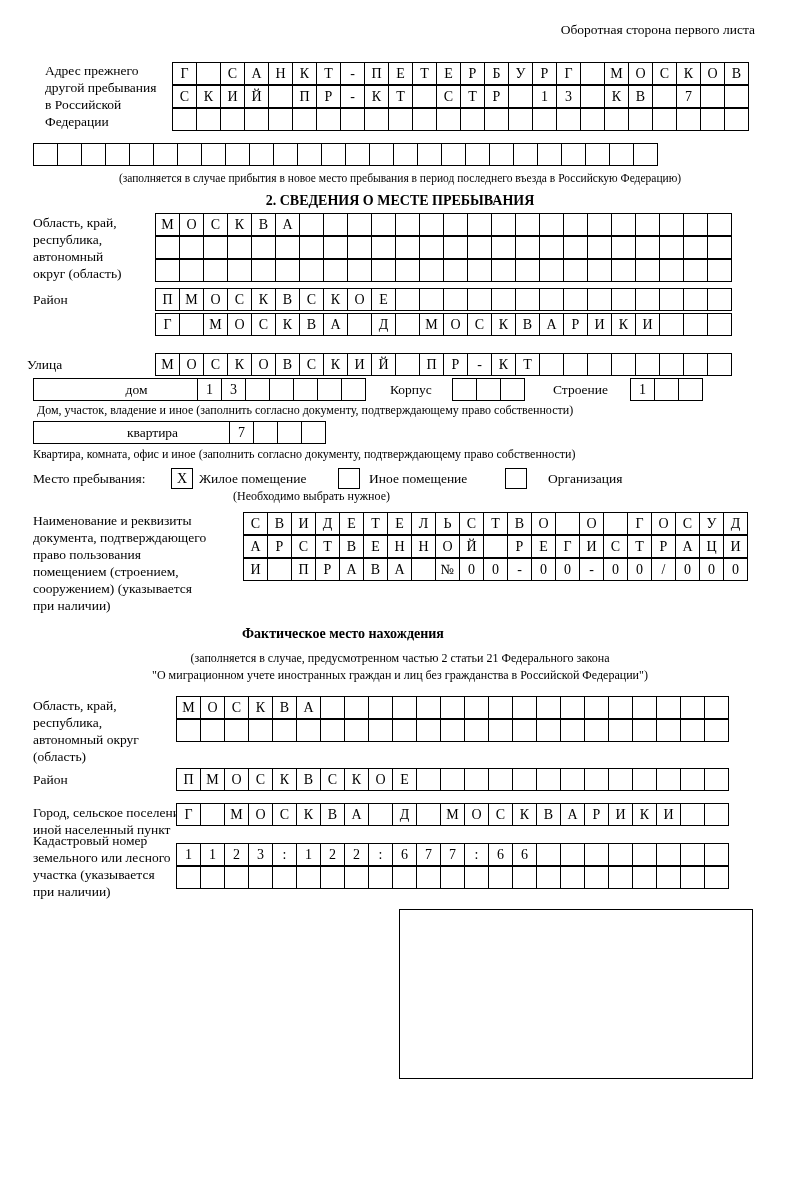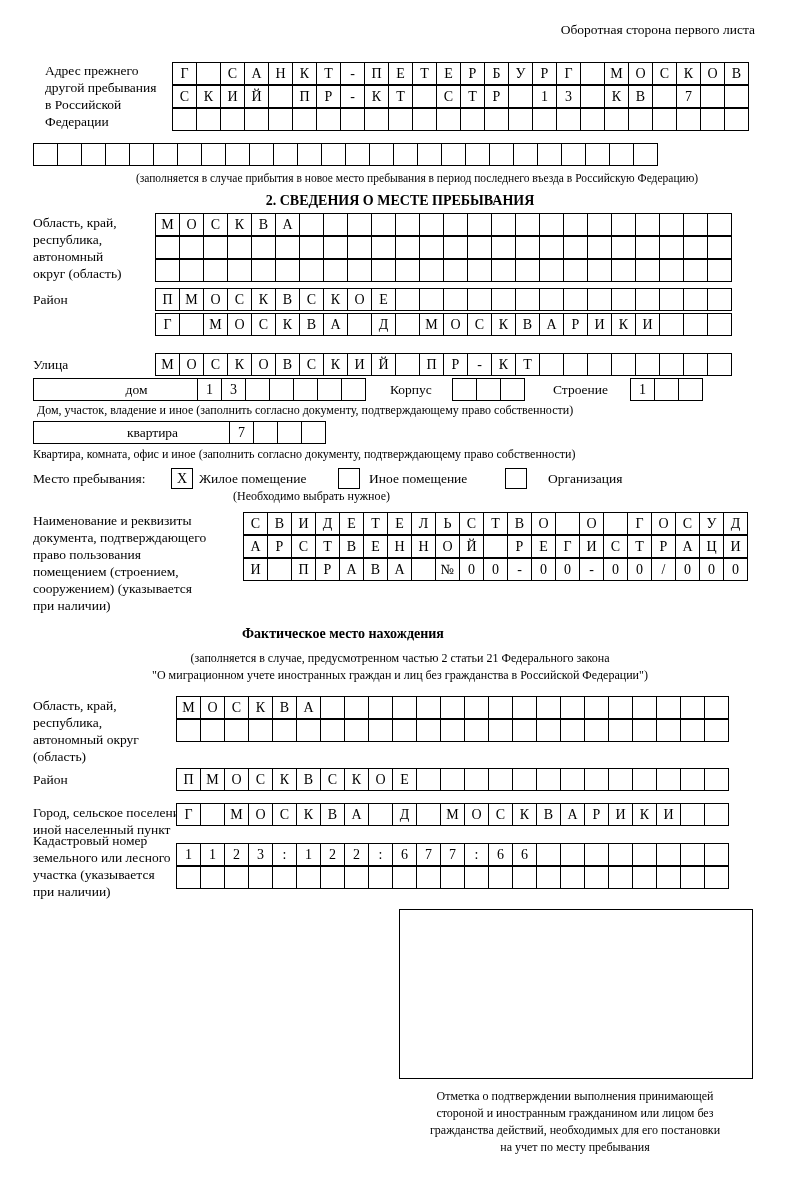--- a/index.html
+++ b/index.html
@@ -179,21 +179,21 @@
     <div class="cell"></div>
     <div class="cell"></div>
     <div class="cell"></div>
     <div class="cell"></div>
     <div class="cell"></div>
     <div class="cell"></div>
     <div class="cell"></div>
     <div class="cell"></div>
   </div>
 
-  <div class="abs tiny center" style="left:50px; top:172px; width:734px;">(заполняется в случае прибытия в новое место пребывания в период последнего въезда в Российскую Федерацию)</div>
+  <div class="abs tiny center" style="left:33px; top:172px; width:734px;">(заполняется в случае прибытия в новое место пребывания в период последнего въезда в Российскую Федерацию)</div>
 
   <div class="abs bold center" style="left:33px; top:193px; width:734px; font-size:14px;">2. СВЕДЕНИЯ О МЕСТЕ ПРЕБЫВАНИЯ</div>
 
   <div class="abs" style="left:33px; top:214px; width:145px;">
     <div class="lbl">Область, край,</div>
     <div class="lbl">республика,</div>
     <div class="lbl">автономный</div>
     <div class="lbl">округ (область)</div>
   </div>
 
@@ -324,21 +324,21 @@
     <div class="cell">А</div>
     <div class="cell">Р</div>
     <div class="cell">И</div>
     <div class="cell">К</div>
     <div class="cell">И</div>
     <div class="cell"></div>
     <div class="cell"></div>
     <div class="cell"></div>
   </div>
 
-  <div class="abs lbl" style="left:33px; top:356px;">Улица</div>
+  <div class="abs lbl" style="left:27px; top:356px;">Улица</div>
   <div class="abs cells" style="left:155px; top:353px;">
     <div class="cell">М</div>
     <div class="cell">О</div>
     <div class="cell">С</div>
     <div class="cell">К</div>
     <div class="cell">О</div>
     <div class="cell">В</div>
     <div class="cell">С</div>
     <div class="cell">К</div>
     <div class="cell">И</div>
@@ -648,20 +648,14 @@
     <div class="cell"></div>
     <div class="cell"></div>
     <div class="cell"></div>
     <div class="cell"></div>
     <div class="cell"></div>
     <div class="cell"></div>
     <div class="cell"></div>
   </div>
 
   <div class="abs bigbox" style="left:399px; top:909px; width:354px; height:170px;"></div>
-  <div class="abs small center" style="left:390px; top:1088px; width:370px; line-height:17px;">
-    <div>Отметка о подтверждении выполнения принимающей</div>
-    <div>стороной и иностранным гражданином или лицом без</div>
-    <div>гражданства действий, необходимых для его постановки</div>
-    <div>на учет по месту пребывания</div>
-  </div>
 
 </div>
 
 </body></html>

